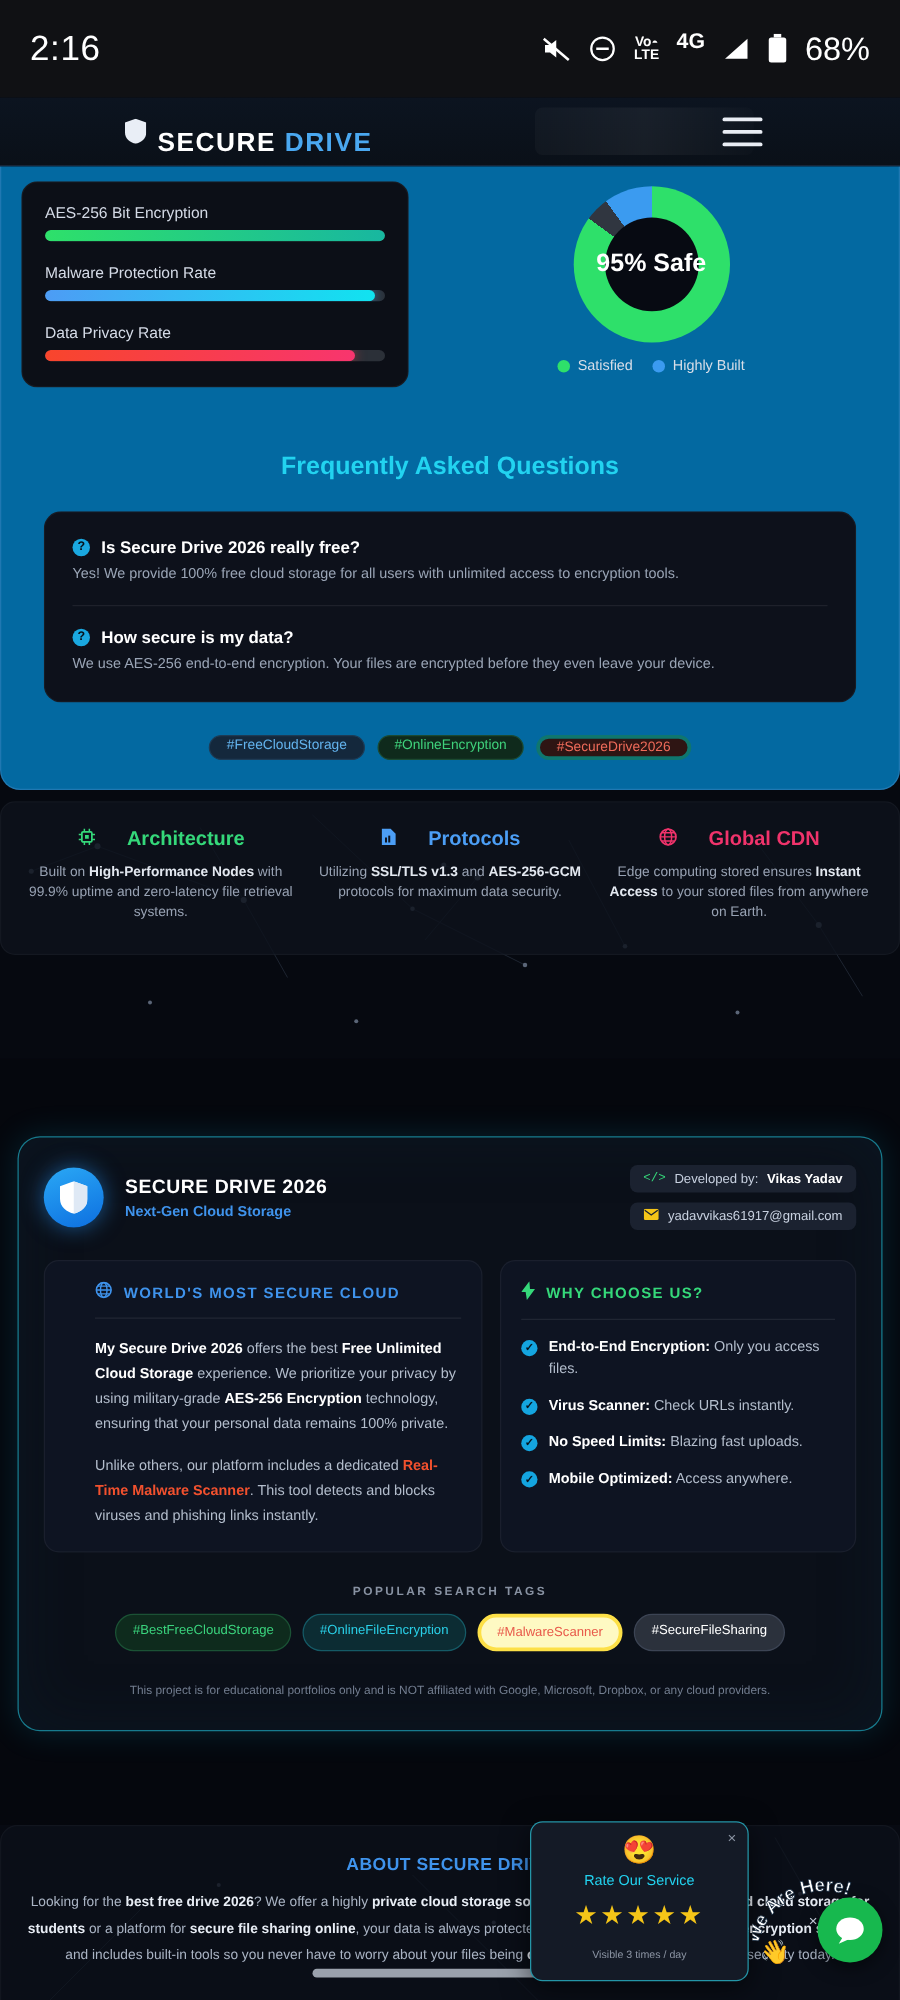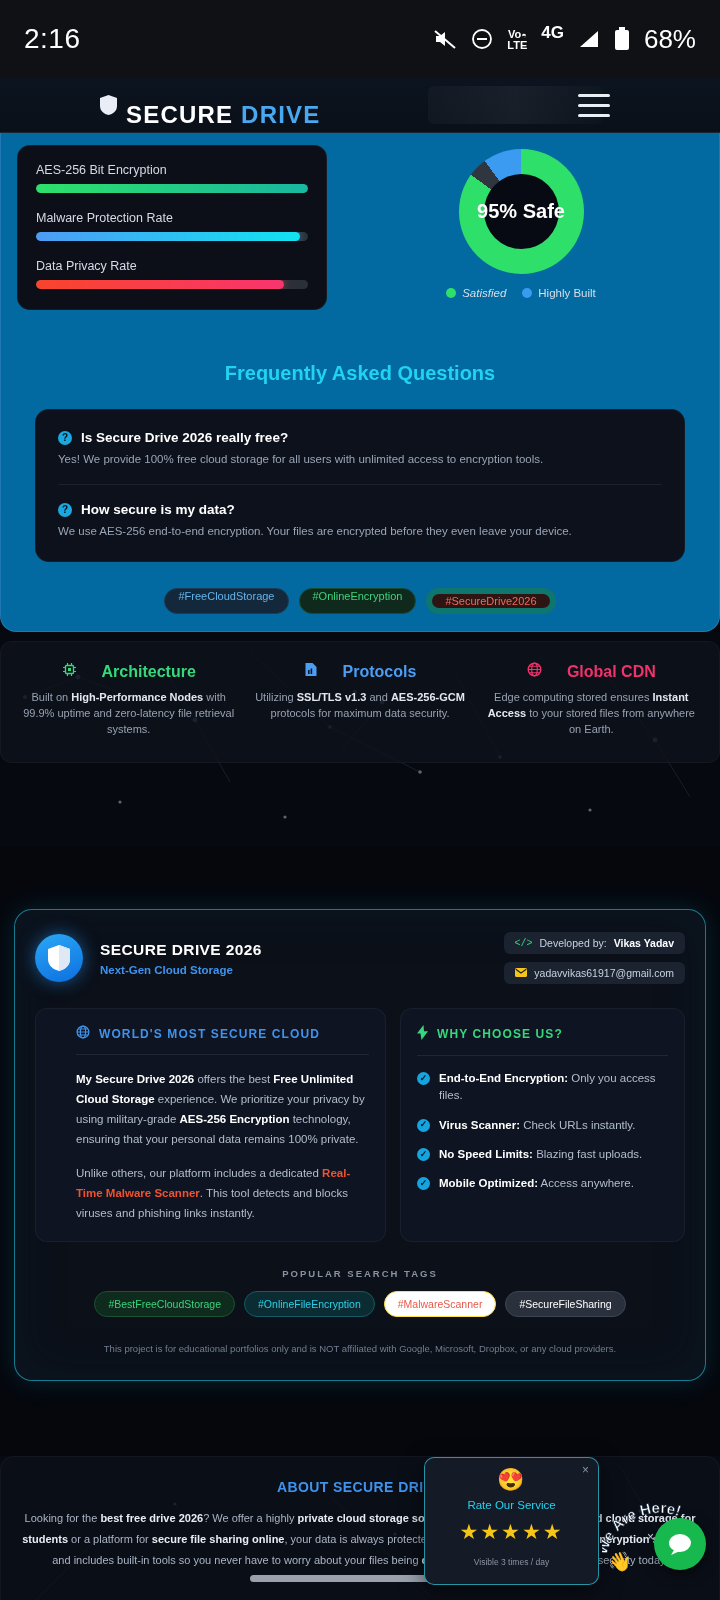--- a/index.html
+++ b/index.html
@@ -25,21 +25,21 @@
 
   
   .appheader{
     height:55px; width:100%;
     background:linear-gradient(180deg,#0c1420 0%, #0a1018 100%);
     display:flex; align-items:center; position:relative;
     border-bottom:1px solid rgba(60,90,130,.25);
   }
   .brand{ display:flex; align-items:center; gap:9px; margin-left:100px; }
   .brand-shield{ width:17px; height:20px; }
-  .brand-txt{ font-size:24px; font-weight:bold; letter-spacing:1.2px; color:#ffffff;margin-top:20px; }
+  .brand-txt{ font-size:21px; font-weight:bold; letter-spacing:1.2px; color:#ffffff;margin-top:20px; }
   .brand-txt .b2{ color:#4aa8f0; }
   .ghost-box{
     position:absolute; left:428px; top:8px; width:175px; height:38px; border-radius:6px;
     background:linear-gradient(90deg, rgba(255,255,255,.028), rgba(255,255,255,.055), rgba(255,255,255,.012));
   }
   .hamburger{ position:absolute; right:110px; top:16px; width:32px; height:23px;
     display:flex; flex-direction:column; justify-content:space-between; }
   .hamburger span{ display:block; height:3px; background:#e9edf4; border-radius:2px; }
 
   
@@ -71,39 +71,39 @@
     content:''; position:absolute; left:25px; top:25px; width:75px; height:75px;
     border-radius:50%; background:#070a12;
   }
   .donut-center{
     position:absolute; inset:0; display:flex; align-items:center; justify-content:center;
     font-size:20px; font-weight:bold; color:#ffffff; z-index:3;
   }
   .legend{ display:flex; gap:16px; margin-top:13px; }
   .legend-item{ display:flex; align-items:center; gap:6px; font-size:11.5px; }
   .dot{ width:10px; height:10px; border-radius:50%; display:inline-block; }
-  .lg1{ color:#d8dee8;font-style:italic; } .lg2{ color:#d8dee8; }
+  .lg1{ color:#d8dee8; } .lg2{ color:#d8dee8; }
 
   
   .faq-title{ text-align:center; font-size:20px; font-weight:bold; color:#22d3f0; margin-top:52px; }
   .faq-card{
     margin:24px 34px 0 34px; background:#0d111b; border:1px solid rgba(255,255,255,.045);
     border-radius:14px; padding:20px 22px 24px 22px;
   }
   .faq-q{ display:flex; align-items:center; gap:9px; font-size:13.5px; font-weight:bold; color:#ffffff; }
   .q-badge{ width:14px; height:14px; border-radius:50%; background:#1aa8e0; color:#06121a;
     font-size:10px; font-weight:bold; display:flex; align-items:center; justify-content:center; flex:0 0 auto;}
   .faq-a{ font-size:11.5px; color:#9aa5b6; margin-top:8px; }
   .faq-sep{ height:1px; background:rgba(255,255,255,.07); margin:19px 0 17px 0; }
 
   .pills{ display:flex; gap:10px; justify-content:center; margin-top:26px; }
   .pill{ font-size:11px; padding:1px 13px; border-radius:20px; }
   .pill-blue{ background:#14283c; color:#63b3ed; border:1px solid #1d3b55; }
   .pill-green{ background:#0f2a1c; color:#3fd27c; border:1px solid #1b4a31; }
-  .pill-red{ background:#2e1513; color:#ef6b5a; border:6px solid #0f766e; }
+  .pill-red{ background:#2e1513; color:#ef6b5a; border:3px solid #0f766e; }
 
   
   .constellation{ position:relative; background:#060910; padding:0; height:215px; overflow:hidden; }
   .cons-svg{ position:absolute; inset:0; width:100%; height:100%; }
   .feat-card{
     position:absolute; left:0; right:0; top:9px;
     background:rgba(14,18,28,.82); border:1px solid rgba(255,255,255,.035);
     border-radius:12px; padding:20px 12px 24px 12px;
     display:flex;
   }
@@ -153,21 +153,21 @@
   .blist li:last-child{ margin-bottom:0; }
   .chk{ width:13px; height:13px; border-radius:50%; background:#14a5e0; flex:0 0 auto; margin-top:2px;
         display:flex; align-items:center; justify-content:center; color:#07131c; font-size:9px; font-weight:bold; }
   .blist b{ color:#ffffff; }
 
   .tags-label{ text-align:center; font-size:9.5px; letter-spacing:2px; color:#8892a2; margin-top:26px; font-weight:bold; }
   .tags{ display:flex; gap:9px; justify-content:center; margin-top:12px; }
   .tag{ font-size:10.5px; padding:6px 13px; border-radius:20px; }
   .t-green{ background:#0e2b1d; color:#3ad37d; border:1px solid #1b5235; }
   .t-cyan{ background:#0c2c33; color:#2ad0e8; border:1px solid #155a66; }
-  .t-red{ background:#ffffff; color:#e8594a; border:1px solid #fde047; }
+  .t-red{ background:#fef9c3; color:#e8594a; border:3px solid #fde047; }
   .t-gray{ background:#2b313c; color:#ffffff; border:1px solid #3c4454; }
   .disclaim{ text-align:center; font-size:9.5px; color:#737e90; margin-top:26px; }
 
   
   .about{ position:relative; background:#070a12; margin-top:75px; height:170px; overflow:hidden; }
   .about-inner{
     position:absolute; inset:0 0 0 0; background:rgba(12,16,26,.75);
     border:1px solid rgba(255,255,255,.035); border-radius:14px 14px 0 0; padding:22px 18px;
   }
   .about-title{ text-align:center; font-size:14px; font-weight:bold; color:#3f93ec; letter-spacing:.4px; }

